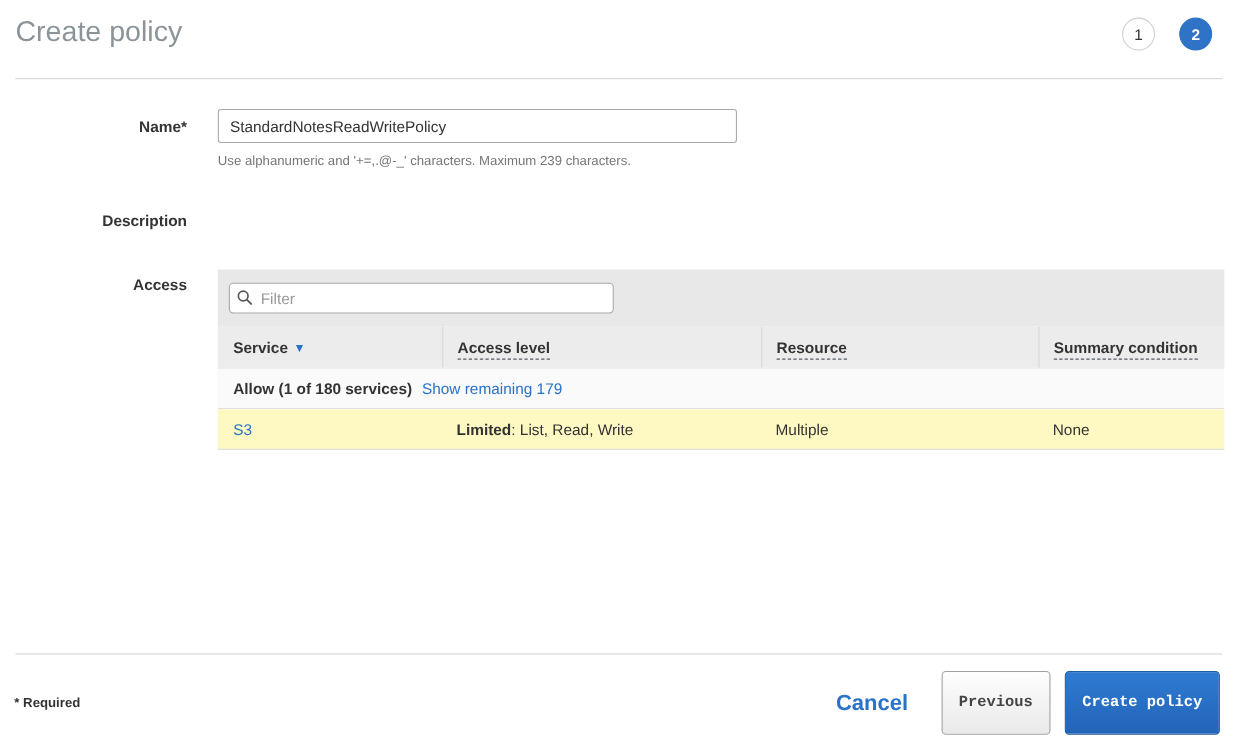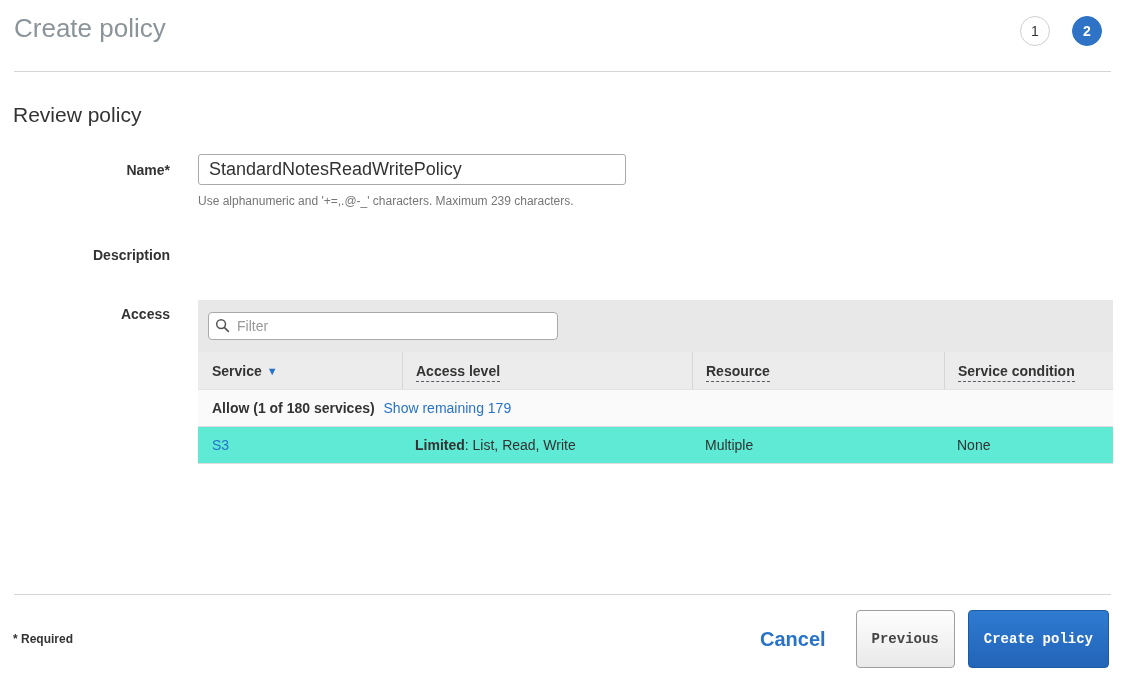--- a/index.html
+++ b/index.html
@@ -25,21 +25,21 @@
   .section-title { font-size: 21px; font-weight: 400; color: #333; margin: 31px 0 0 13px; }
 
   .form-row { display: flex; align-items: flex-start; gap: 12px; }
   .row-name { margin-top: 27px; }
   .row-desc { margin-top: 31px; }
   .row-summary { margin-top: 37px; }
   .form-label { width: 170px; flex: 0 0 170px; text-align: right; font-weight: bold; color: #333; padding-top: 8px; }
   .row-summary .form-label { padding-top: 6px; }
   .form-field { margin-left: 16px; width: 915px; flex: 0 0 915px; }
 
-  .text-input { width: 428px; height: 31px; border: 1px solid #aaa; border-radius: 3px; padding: 0 10px; font-size: 18px; font-family: "Liberation Sans", sans-serif; color: #333; outline: none; }
+  .text-input { width: 472px; height: 31px; border: 1px solid #aaa; border-radius: 3px; padding: 0 10px; font-size: 14px; font-family: "Liberation Sans", sans-serif; color: #333; outline: none; }
   .help-text { font-size: 12px; color: #767676; margin-top: 9px; }
   .desc-help { margin-top: 14px; }
   .textarea { width: 915px; height: 82px; border: 1px solid #aaa; border-radius: 3px; padding: 6px 10px; font-size: 14px; font-family: "Liberation Sans", sans-serif; color: #333; resize: both; outline: none; }
 
   
   .summary-table { width: 915px; }
   .filter-strip { background: #e8e8e8; padding: 12px 10px 12px 10px; }
   .filter-wrap { position: relative; width: 350px; }
   .filter-input { width: 350px; height: 28px; border: 1px solid #a9a9a9; border-radius: 4px; padding: 0 8px 0 28px; font-size: 14px; font-family: "Liberation Sans", sans-serif; color: #333; background: #fff; outline: none; }
   .filter-input::placeholder { color: #999; }
@@ -53,21 +53,21 @@
   .col-resource{ width: 252px; flex: 0 0 252px; }
   .col-request { flex: 1 1 auto; }
   .dashed-underline { border-bottom: 1px dashed #545b64; padding-bottom: 2px; cursor: help; }
   .sort-icon { color: #2873c9; font-size: 11px; margin-left: 5px; position: relative; top: -1px; }
 
   .group-row { background: #fafafa; padding: 10px 14px; border-top: 1px solid #e4e4e4; border-bottom: 1px solid #ddd; }
   .group-label { font-weight: bold; color: #333; }
   .link { color: #2873c9; text-decoration: none; cursor: pointer; }
   .group-row .link { margin-left: 5px; }
 
-  .trow { display: flex; background: #5eead4; border-bottom: 1px solid #ddd; }
+  .trow { display: flex; background: #fef9c3; border-bottom: 1px solid #ddd; }
   .td { padding: 10px 12px 10px 13px; color: #333; }
   .td:first-child { padding-left: 14px; }
   .bold { font-weight: bold; }
 
   
   .footer { flex: 0 0 auto; }
   .footer-divider { border-top: 1px solid #d5d5d5; margin: 0 14px; }
   .footer-bar { display: flex; justify-content: space-between; align-items: center; padding: 15px 16px 16px 13px; }
   .required-note { font-weight: bold; font-size: 12px; color: #333; }
   .footer-actions { display: flex; align-items: center; }
@@ -86,21 +86,20 @@
       <span>1</span>
     </div>
     <div class="step active">
       <span>2</span>
     </div>
   </div>
 </div>
 <div class="header-divider"></div>
 
 <div class="main">
-  <h2 class="section-title">Review policy</h2>
 
   <div class="form-row row-name">
     <div class="form-label">Name*</div>
     <div class="form-field">
       <input class="text-input" type="text" value="StandardNotesReadWritePolicy" style="">
       <div class="help-text">Use alphanumeric and '+=,.@-_' characters. Maximum 239 characters.</div>
     </div>
   </div>
 
   <div class="form-row row-desc">
@@ -125,21 +124,21 @@
         <div class="th col-service">
           <span>Service</span><span class="sort-icon">▼</span>
         </div>
         <div class="th col-access">
           <span class="dashed-underline">Access level</span>
         </div>
         <div class="th col-resource">
           <span class="dashed-underline">Resource</span>
         </div>
         <div class="th col-request">
-          <span class="dashed-underline">Service condition</span>
+          <span class="dashed-underline">Summary condition</span>
         </div>
       </div>
 
       <div class="group-row">
         <span class="group-label">Allow (1 of 180 services)</span>
         <a class="link">Show remaining 179</a>
       </div>
 
       <div class="trow">
         <div class="td col-service">

